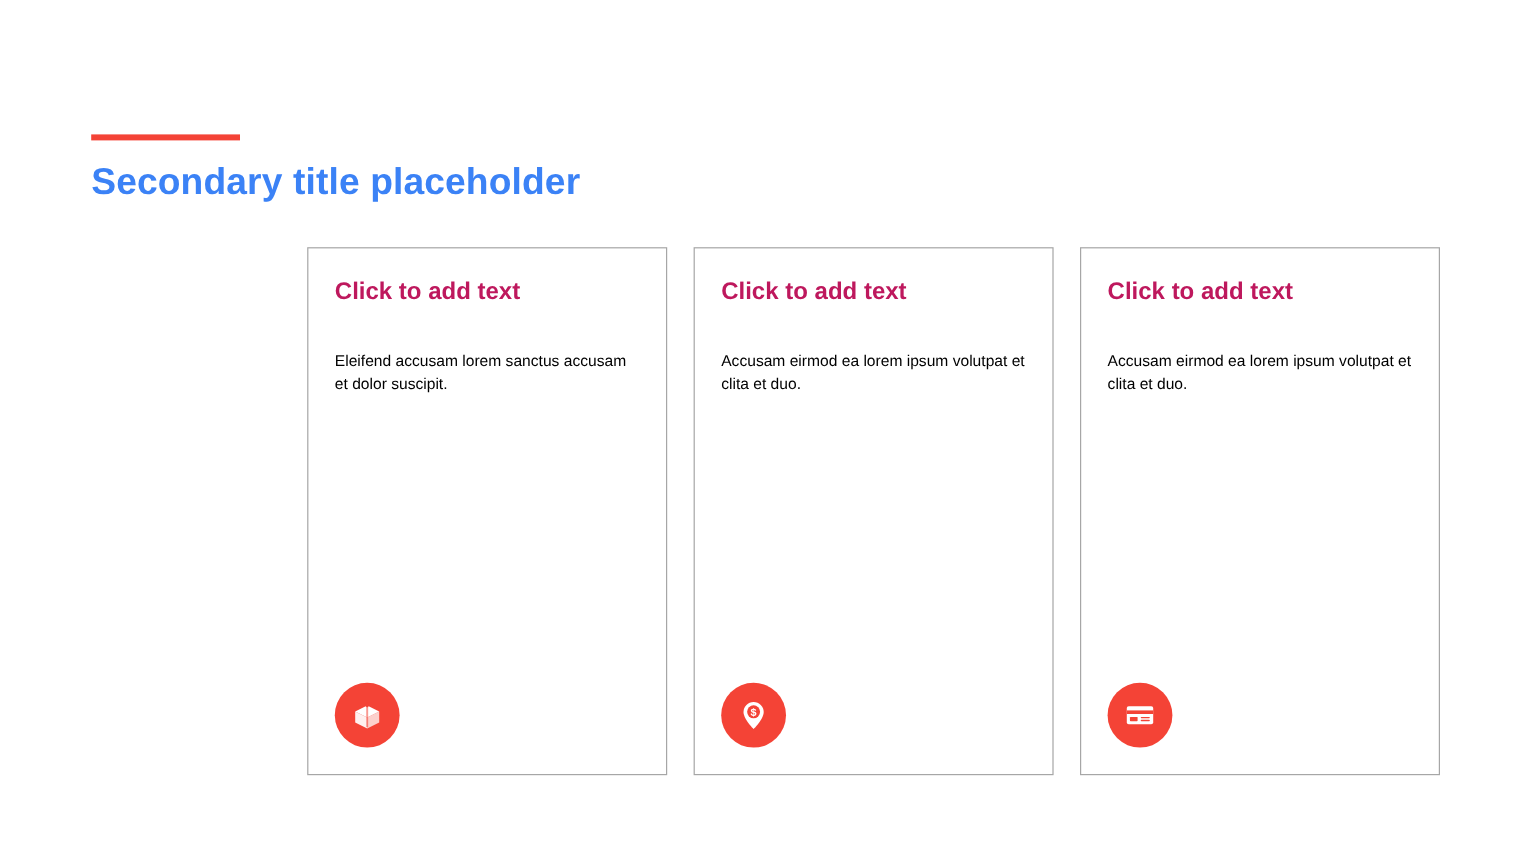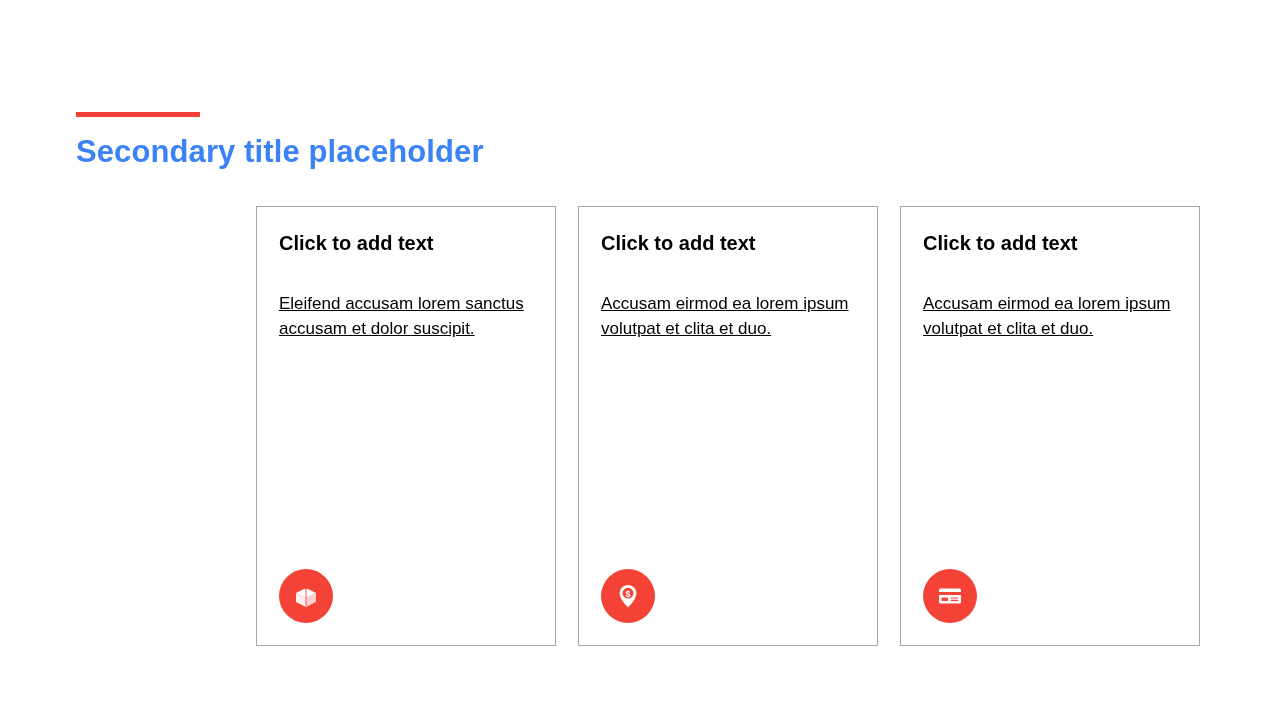--- a/index.html
+++ b/index.html
@@ -58,32 +58,31 @@
     border: 1px solid #a6a6a6;
     background: #ffffff;
     padding: 24px 22px 22px 22px;
     display: flex;
     flex-direction: column;
   }
 
   .card-title {
     font-size: 20px;
     font-weight: bold;
-    color: #000000;
+    color: #be185d;
     margin: 0 0 36px 0;
     line-height: 1.25;
   }
 
   .card-body {
-    font-size: 17px;
+    font-size: 13px;
     line-height: 1.45;
     color: #000000;
     margin: 0;
     flex: 1 1 auto;
-    text-decoration: underline;
   }
 
   .icon-badge {
     width: 54px;
     height: 54px;
     border-radius: 50%;
     background: #f44336;
     display: flex;
     align-items: center;
     justify-content: center;

